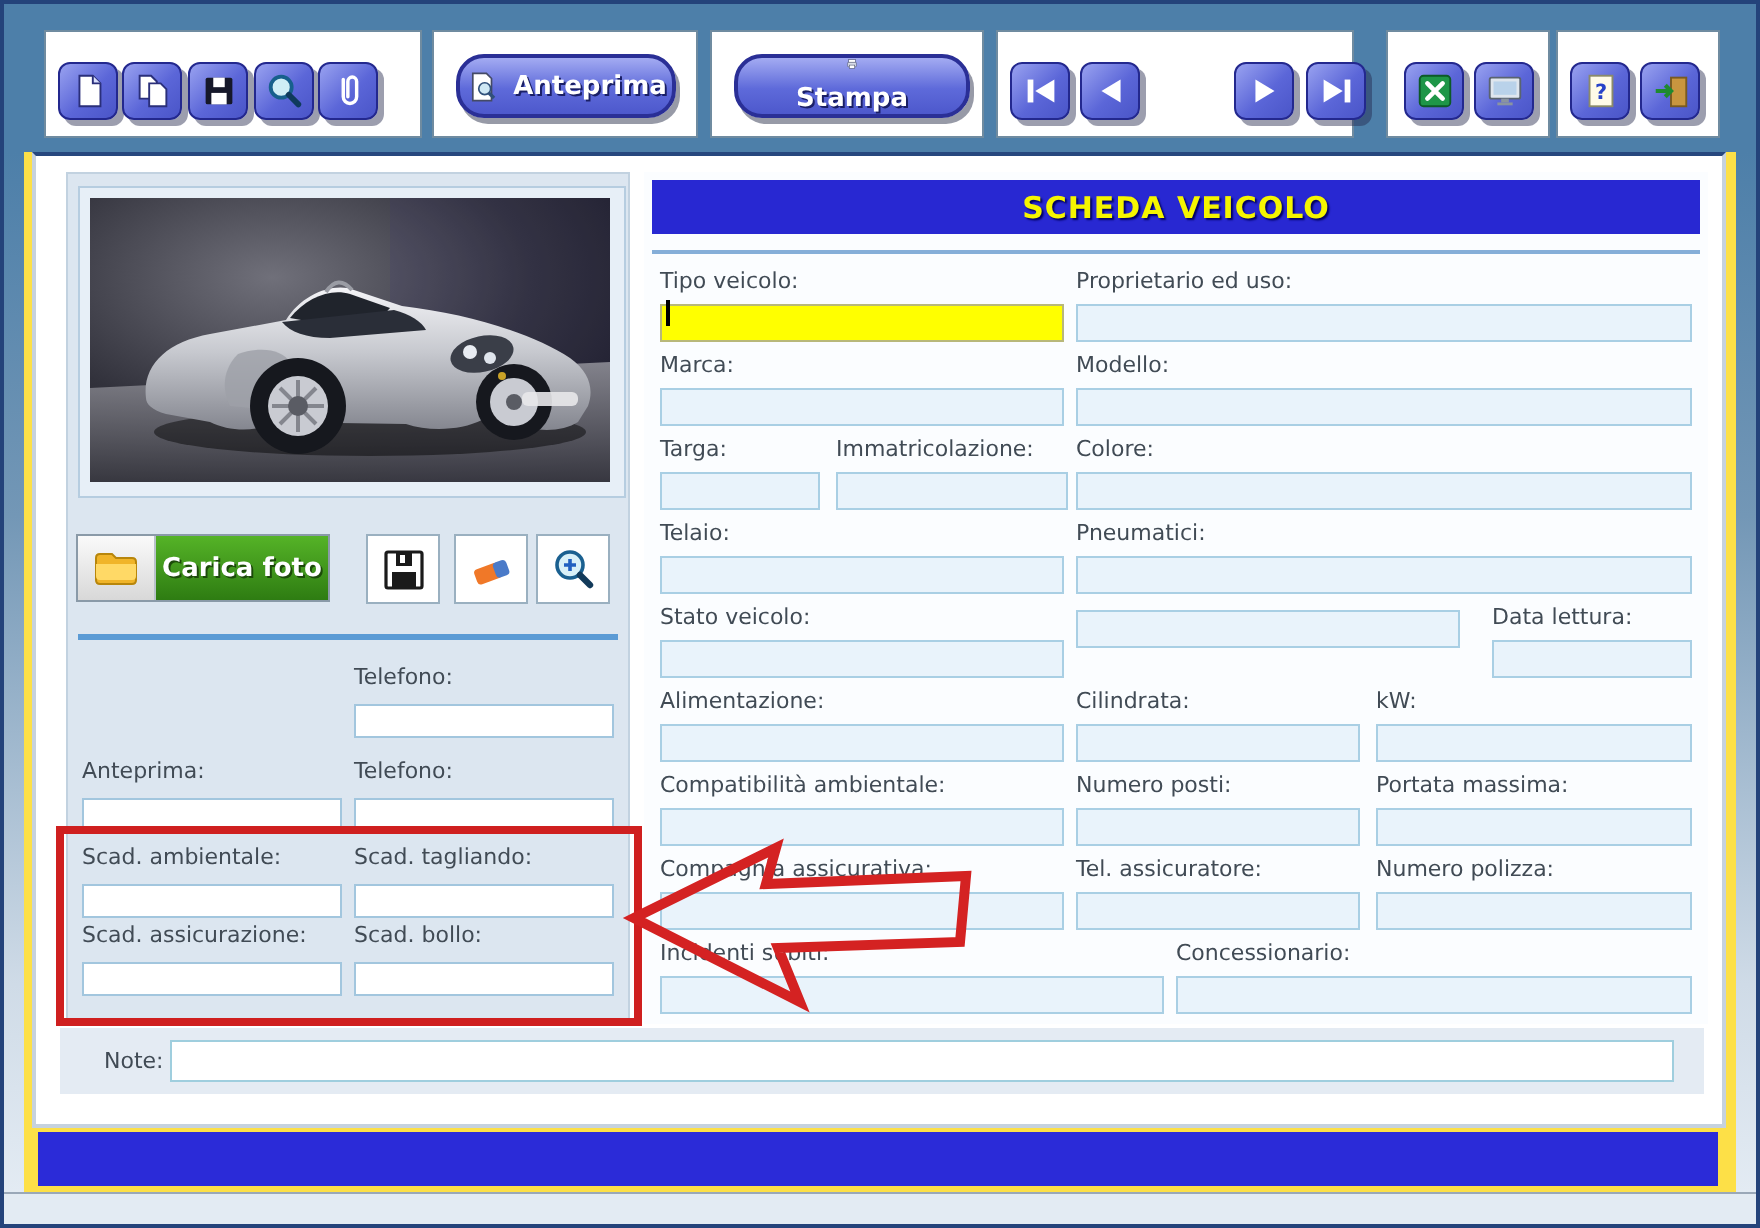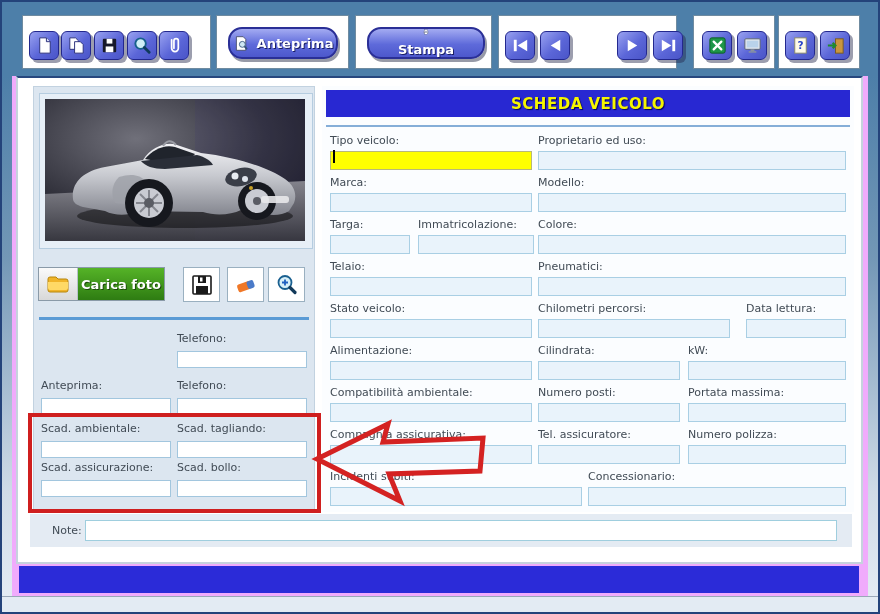--- a/index.html
+++ b/index.html
@@ -1,16 +1,16 @@
 <!DOCTYPE html>
 <html><head>
 <meta charset="utf-8">
 <style>
   html,body{margin:0;padding:0;background:#e6edf4;font-family:"DejaVu Sans","Liberation Sans",sans-serif;}
-  .stage{position:relative;width:876px;height:610px;border:2px solid #24437a;background:#f0abfc;overflow:hidden;}
+  .stage{position:relative;width:876px;height:610px;border:2px solid #24437a;background:#fde047;overflow:hidden;}
   .abs{position:absolute;}
 
   
   .frame-top{left:0;top:0;width:876px;height:74px;background:#4d7fa9;}
   .frame-side{top:74px;width:10px;height:520px;background:linear-gradient(180deg,#4d7fa9 0%,#7397b6 35%,#cfdbe7 80%,#e3ebf3 100%);}
   .frame-left{left:0;}
   .frame-right{left:866px;}
   .frame-bottom{left:0;top:594px;width:876px;height:16px;background:#e3ebf3;border-top:1px solid #9aa8b8;}
 
   
@@ -337,21 +337,20 @@
     <div class="rfield" style="left:216px;top:174px;width:308px;">
       <span class="lbl">Pneumatici:</span>
       <input style="">
     </div>
 
     <div class="rfield" style="left:8px;top:216px;width:202px;">
       <span class="lbl">Stato veicolo:</span>
       <input style="">
     </div>
     <div class="rfield" style="left:216px;top:216px;width:192px;">
-      <span class="lbl">Chilometri percorsi:</span>
       <input style="">
     </div>
     <div class="rfield" style="left:424px;top:216px;width:100px;">
       <span class="lbl">Data lettura:</span>
       <input style="">
     </div>
 
     <div class="rfield" style="left:8px;top:258px;width:202px;">
       <span class="lbl">Alimentazione:</span>
       <input style="">

